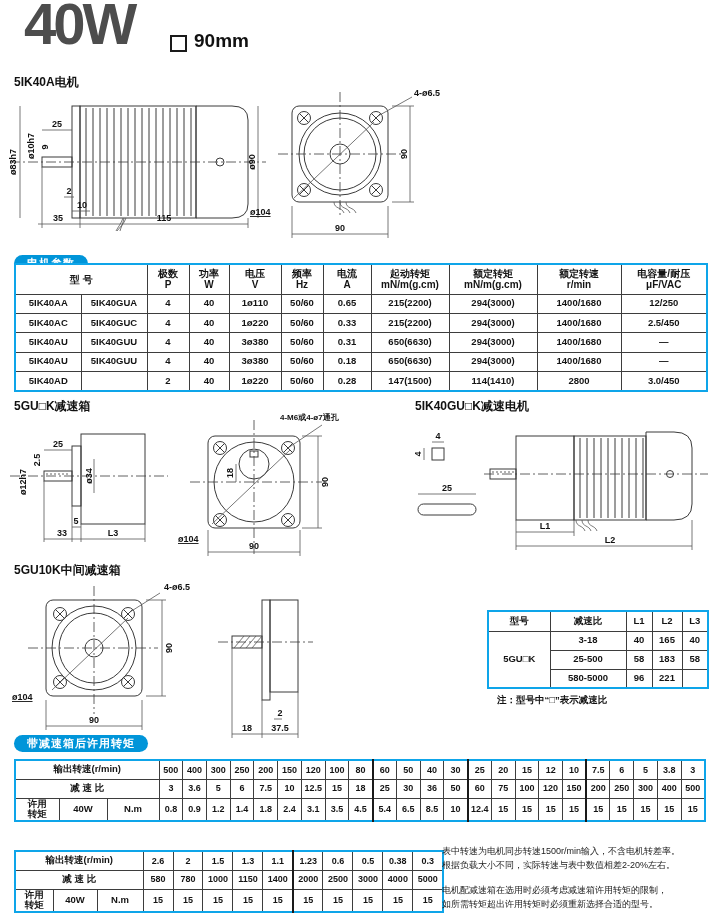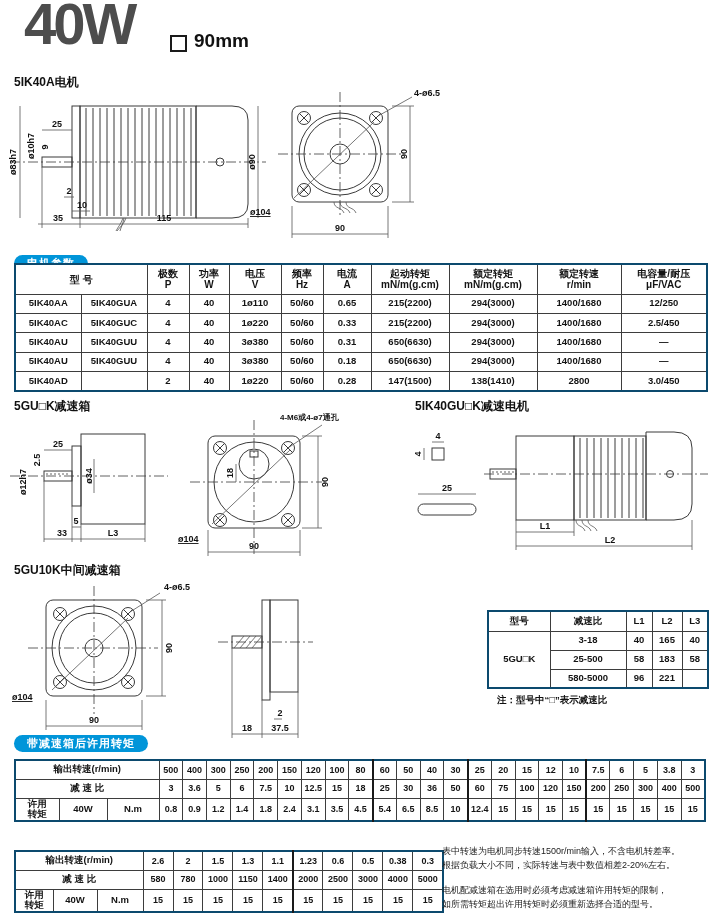--- a/index.html
+++ b/index.html
@@ -8,21 +8,21 @@
   .abs{position:absolute}
   #title{position:absolute;left:24px;top:-10px;font-size:58px;font-weight:800;letter-spacing:-3px;color:#4d4d4d}
   #size{position:absolute;left:170px;top:30px;display:flex;align-items:flex-end;gap:7px;font-size:19px;font-weight:700;color:#111}
   .sq{width:13px;height:13px;border:2.5px solid #1a1a1a;display:inline-block}
   .sec-title{position:absolute;font-size:12px;font-weight:700;color:#111;white-space:nowrap}
   .badge{position:absolute;background:#0095d9;color:#fff;font-size:11px;font-weight:700;height:17px;
          line-height:17px;padding:0 13px;border-radius:9px;letter-spacing:1px;white-space:nowrap}
   .note{position:absolute;font-size:9.5px;font-weight:700;color:#111;white-space:nowrap}
   .notes{position:absolute;width:278px;font-size:9px;line-height:1.55;color:#222;white-space:pre-line}
   
-  .grid{border-collapse:collapse;width:100%;table-layout:fixed;border:2px solid #0c4a6e;background:#fff}
+  .grid{border-collapse:collapse;width:100%;table-layout:fixed;border:2px solid #0ea5e9;background:#fff}
   .grid th,.grid td{border:1px solid #3d3d3d;text-align:center;vertical-align:middle;font-weight:700;
         font-size:9.5px;line-height:1.15;color:#141414;padding:0;white-space:pre-line;overflow:hidden}
   .grid td.grp{border-left:2px solid #1a1a1a}
   #main-table tr{height:19.4px}
   #main-table tr.hd{height:30px}
   #main-table th{font-size:10px}
   .tq tr{height:19px}
   .tq td{font-size:9px}
   .tq td.lbl{font-size:9.5px}
   #gear-table tr{height:19px}
@@ -331,21 +331,21 @@
           </tr>
           <tr>
             <td>5IK40AD</td>
             <td></td>
             <td>2</td>
             <td>40</td>
             <td>1ø220</td>
             <td>50/60</td>
             <td>0.28</td>
             <td>147(1500)</td>
-            <td>138(1410)</td>
+            <td>114(1410)</td>
             <td>2800</td>
             <td>3.0/450</td>
           </tr>
         </tbody>
       </table>
     </div>
 
   <div class="abs" id="gear-table" style="left:487px;top:610px;width:180px">
       <table class="grid">
         <colgroup>

